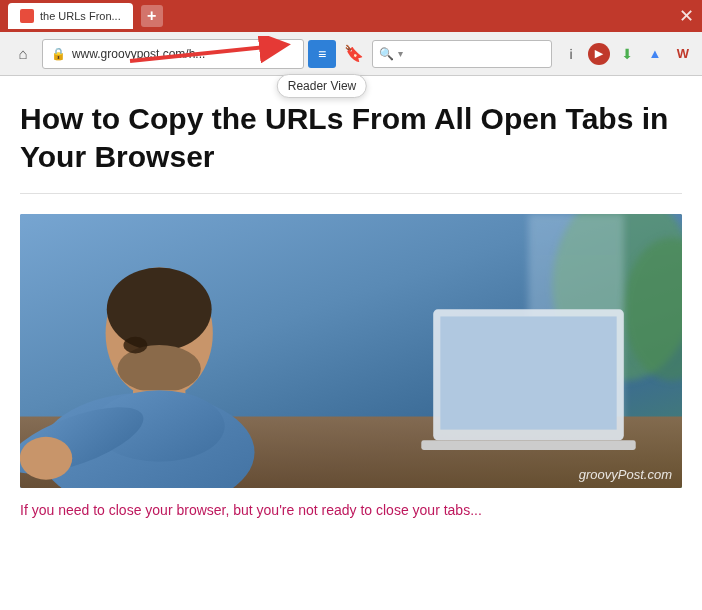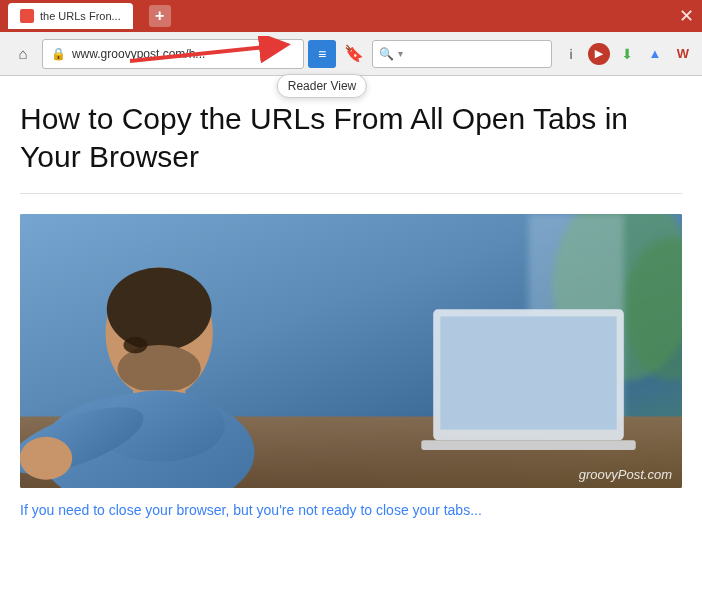--- a/index.html
+++ b/index.html
@@ -10,21 +10,21 @@
       background: #c0392b;
       height: 32px;
       display: flex;
       align-items: center;
       padding: 0 8px;
       justify-content: space-between;
     }
     .tab-area {
       display: flex;
       align-items: center;
-      gap: 16px;
+      gap: 8px;
     }
     .tab {
       background: #fff;
       border-radius: 4px 4px 0 0;
       padding: 4px 12px;
       font-size: 12px;
       color: #333;
       display: flex;
       align-items: center;
       gap: 6px;
@@ -203,21 +203,21 @@
     }
 
     
     .content-area {
       background: #fff;
       padding: 24px 20px 16px 20px;
       position: relative;
     }
     .article-title {
       font-size: 30px;
-      font-weight: normal;
+      font-weight: bold;
       color: #111;
       line-height: 1.25;
       margin-bottom: 20px;
       border-bottom: 1px solid #e0e0e0;
       padding-bottom: 18px;
     }
     .article-image {
       width: 100%;
       height: 274px;
       background: linear-gradient(135deg, #5b8ac7 0%, #7ab3e0 20%, #4a7ab5 40%, #2d5a8e 60%, #3a7a4a 80%, #5a9a6a 100%);
@@ -230,21 +230,21 @@
     .watermark {
       position: absolute;
       bottom: 6px;
       right: 10px;
       font-size: 13px;
       color: rgba(255,255,255,0.85);
       font-style: italic;
     }
     .article-excerpt {
       font-size: 14px;
-      color: #3b82f6;
+      color: #be185d;
       margin-top: 12px;
       line-height: 1.5;
     }
 
     
     .red-arrow {
       position: absolute;
       top: 36px;
       left: 120px;
       z-index: 200;

